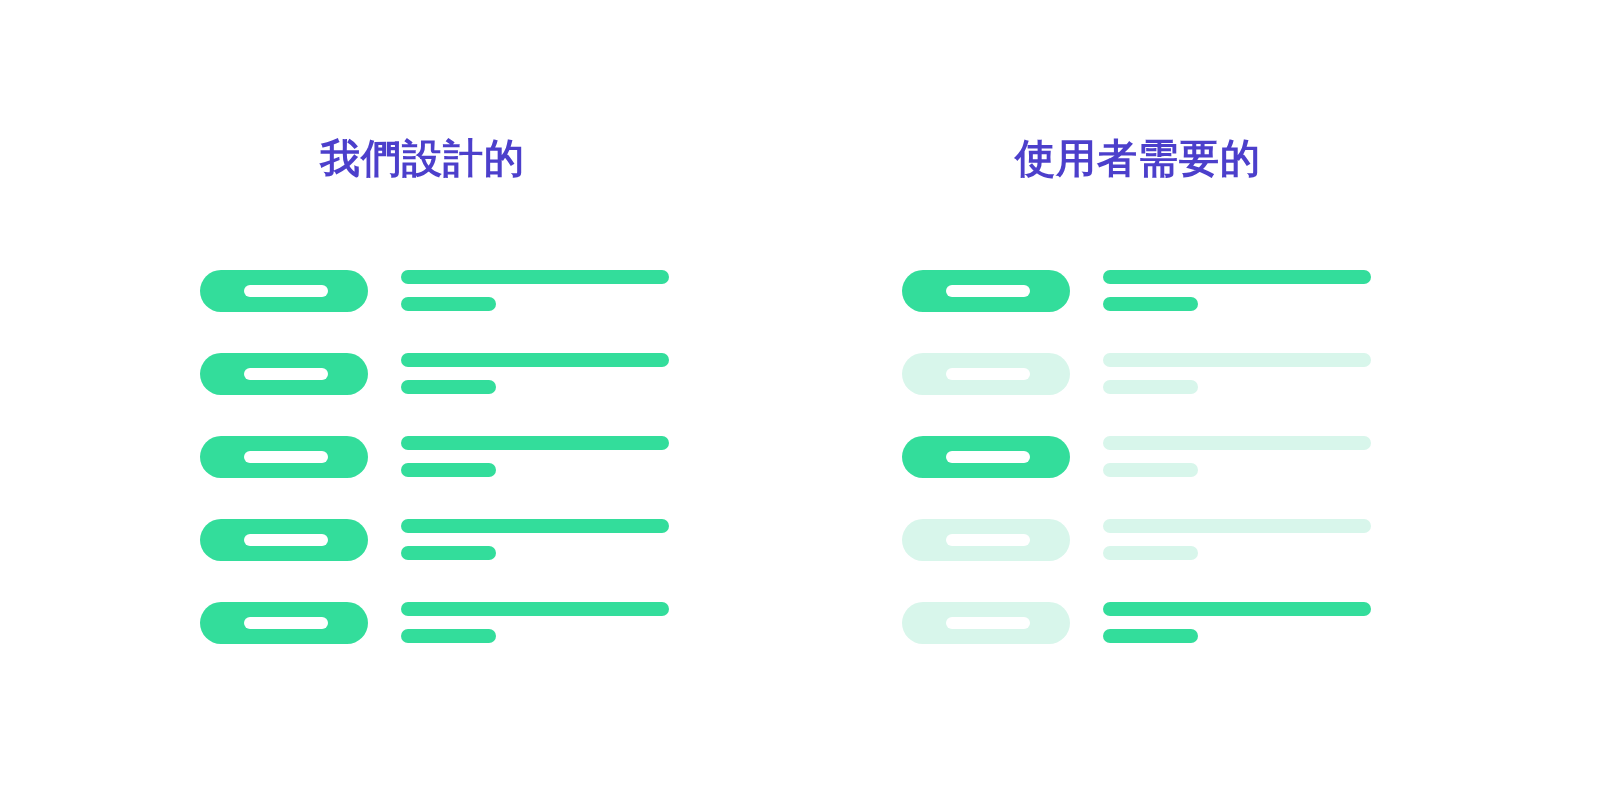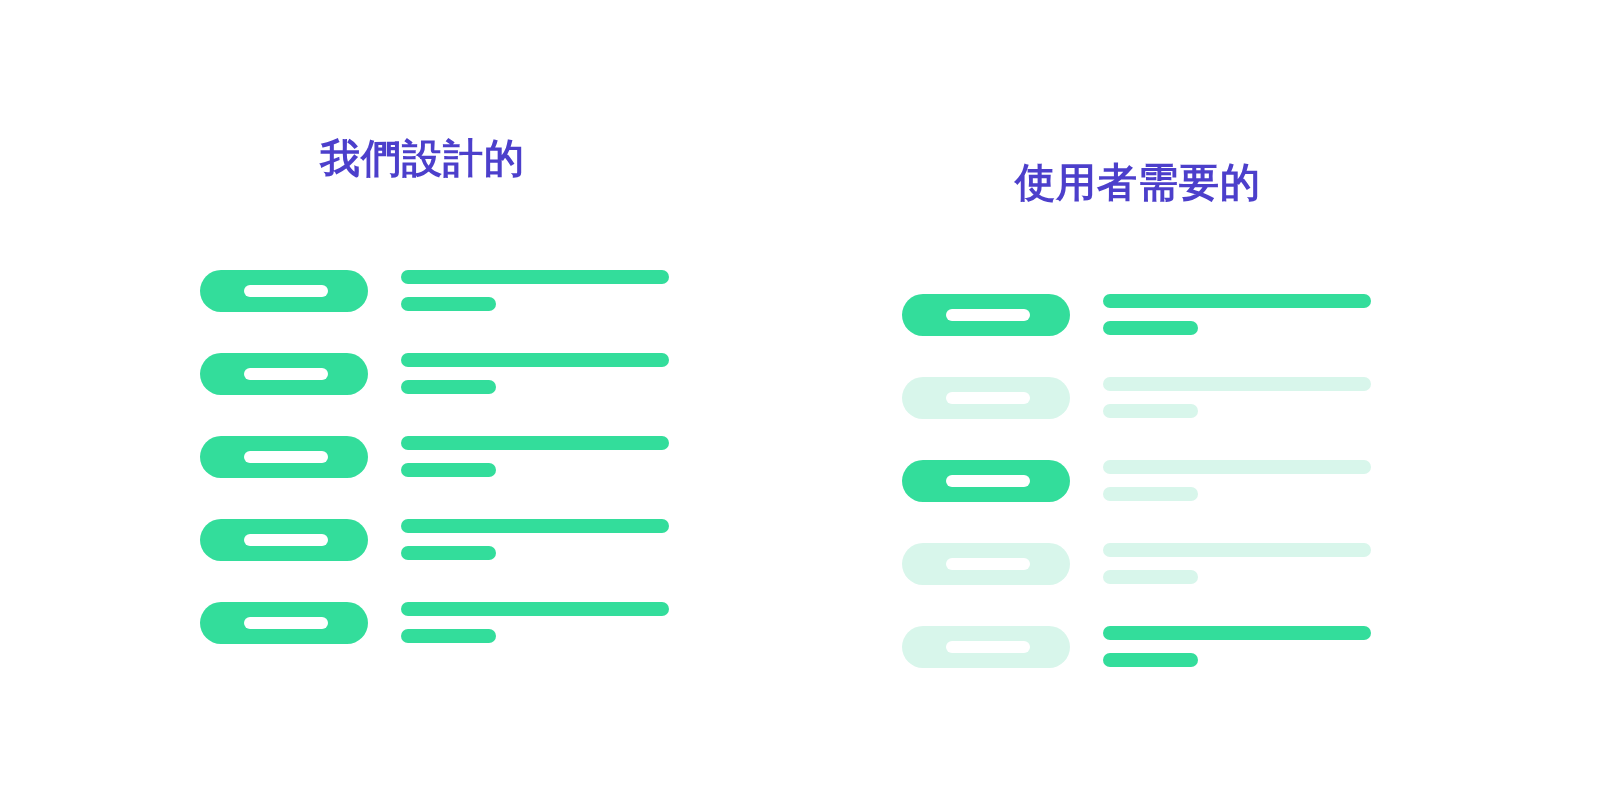--- a/index.html
+++ b/index.html
@@ -21,21 +21,21 @@
   }
 
   
   .column {
     position: absolute;
     top: 0;
     width: 560px;
     height: 660px;
   }
   .column.left  { left: 160px; }
-  .column.right { left: 862px; margin-top: 24px; }
+  .column.right { left: 862px; }
 
   .column-title {
     position: absolute;
     top: 131px;
     left: 0;
     width: 560px;
     text-align: center;
     font-size: 40px;
     font-weight: 700;
     letter-spacing: 1px;

